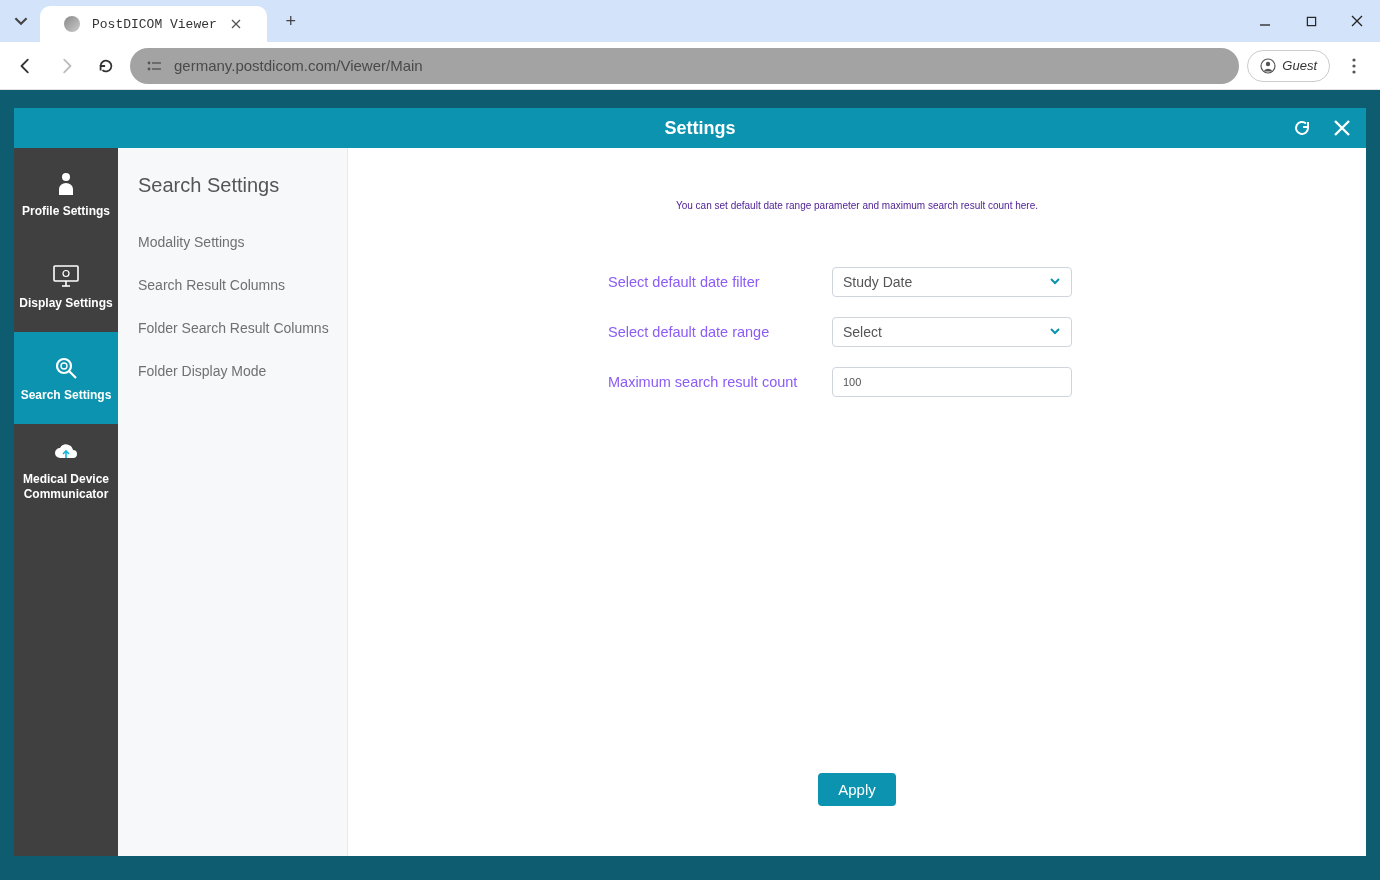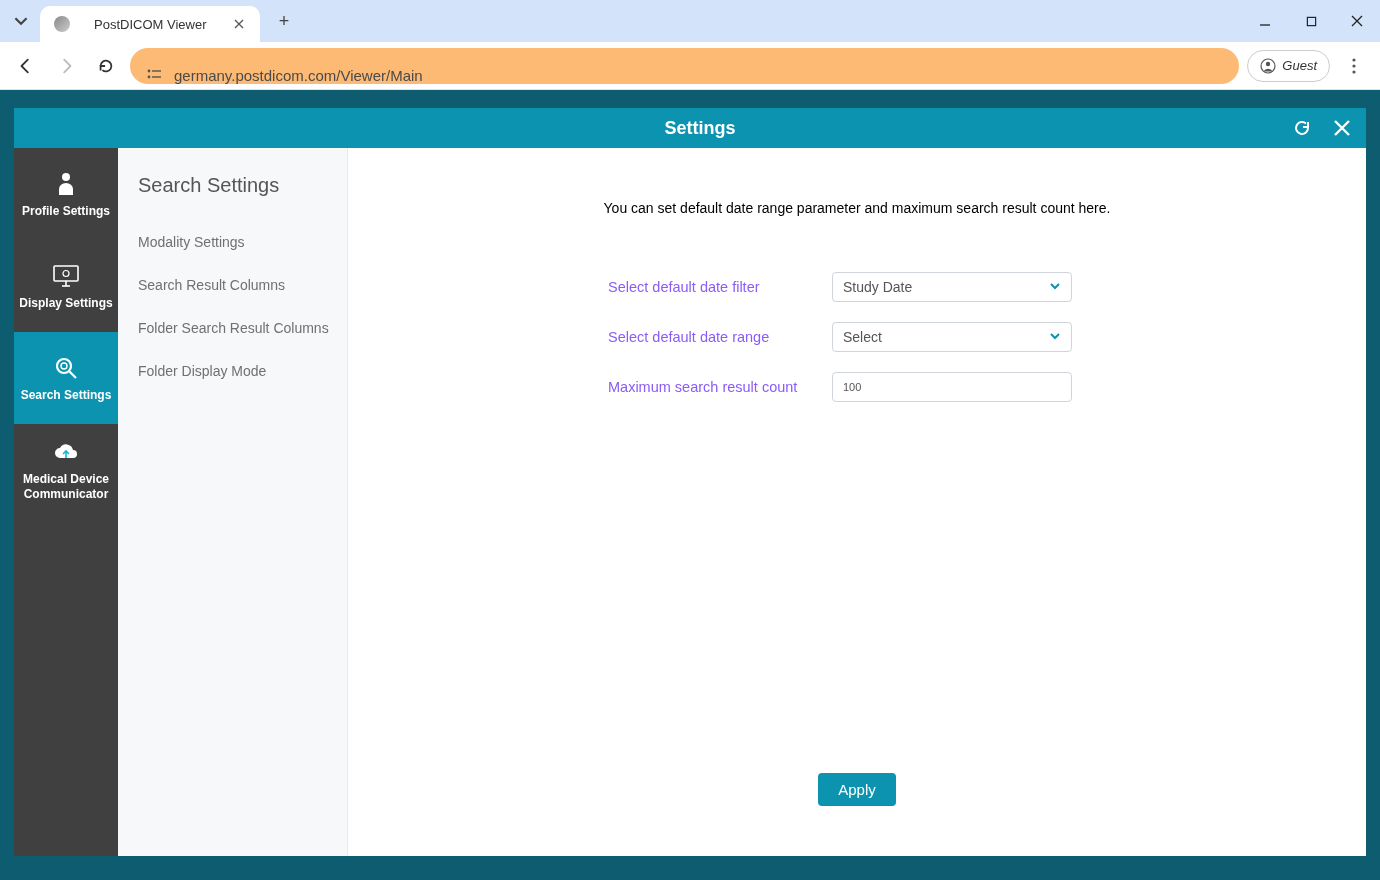--- a/index.html
+++ b/index.html
@@ -15,37 +15,37 @@
   .browser-tabbar {
     height: 42px; background: #d3e3f9; display: flex; align-items: center;
     padding-left: 8px; position: relative;
   }
   .tab-dropdown {
     width: 26px; height: 26px; display: flex; align-items:center; justify-content:center;
     margin-right: 6px; cursor:pointer;
   }
   .browser-tab {
     height: 36px; background: #fff; border-radius: 10px 10px 0 0;
-    display: flex; align-items: center; padding: 0 14px; gap: 24px;
-    min-width: 220px; position: relative; top: 3px;
+    display: flex; align-items: center; padding: 0 24px; gap: 12px;
+    min-width: 220px; position: relative; top: 3px; font-family: Liberation Mono, monospace;
   }
   .tab-favicon { width: 16px; height: 16px; border-radius: 50%; background: linear-gradient(135deg,#888 0%,#ccc 100%); flex-shrink:0;}
   .tab-title { font-size: 13px; color: #333; flex:1;}
   .tab-close { width: 14px; height: 14px; display:flex; align-items:center; justify-content:center; color:#555;}
   .new-tab { width: 28px; height: 28px; display:flex; align-items:center; justify-content:center; color:#444; font-size:18px; margin-left:10px; }
   .win-controls { position:absolute; right:0; top:0; display:flex; height:42px;}
   .win-btn { width:46px; height:42px; display:flex; align-items:center; justify-content:center; font-size:14px; color:#222;}
   .browser-navbar {
     height: 48px; background:#fff; display:flex; align-items:center; padding: 0 10px; gap:8px;
     border-bottom: 1px solid #e3e3e3;
   }
   .nav-icon-btn { width:32px; height:32px; display:flex; align-items:center; justify-content:center; border-radius:50%; color:#444;}
   .nav-icon-btn.disabled { color:#b5b5b5; }
   .addr-bar {
-    flex:1; height:36px; background:#fdba74; border-radius:18px; display:flex; align-items:flex-end;
+    flex:1; height:36px; background:#a3a3a3; border-radius:18px; display:flex; align-items:center;
     padding:0 14px; gap:10px;
   }
   .addr-icon { width:20px; height:20px; display:flex; align-items:center; justify-content:center;}
   .addr-text { flex:1; font-size:15px; color:#4a4a4a; border:none; background:transparent; outline:none;}
   .guest-chip {
     height:32px; border:1px solid #ccc; border-radius:16px; display:flex; align-items:center;
     gap:6px; padding:0 12px; font-size:13px; color:#333;font-style:italic;
   }
   
   .app-bg {
@@ -87,21 +87,21 @@
   }
   .subnav-item.active {
     background:#fff; border-left:3px solid #0c93b0; padding-left:17px; color:#555;
   }
   
   .content {
     flex:1; background:#fff; display:flex; flex-direction:column; padding: 40px 40px 20px 40px;
     position:relative;
   }
   .help-text {
-    color:#000000; text-align:center; font-size:14px; margin: 12px auto 56px auto;
+    color:#4c1d95; text-align:center; font-size:10px; margin: 12px auto 56px auto;
   }
   .form { display:flex; flex-direction:column; gap:20px; width:640px; margin-left:220px;}
   .form-row { display:flex; align-items:center; gap:24px;}
   .form-label { width:200px; color:#8b5cf6; font-size:14.5px;}
   .select, .text-input {
     width:240px; height:30px; border:1px solid #cfd5db; border-radius:4px; background:#fff;
     padding:0 10px; font-size:14px; color:#555; display:flex; align-items:center; justify-content:space-between;
     cursor:pointer;
   }
   .select .chev { color:#0c93b0;}

